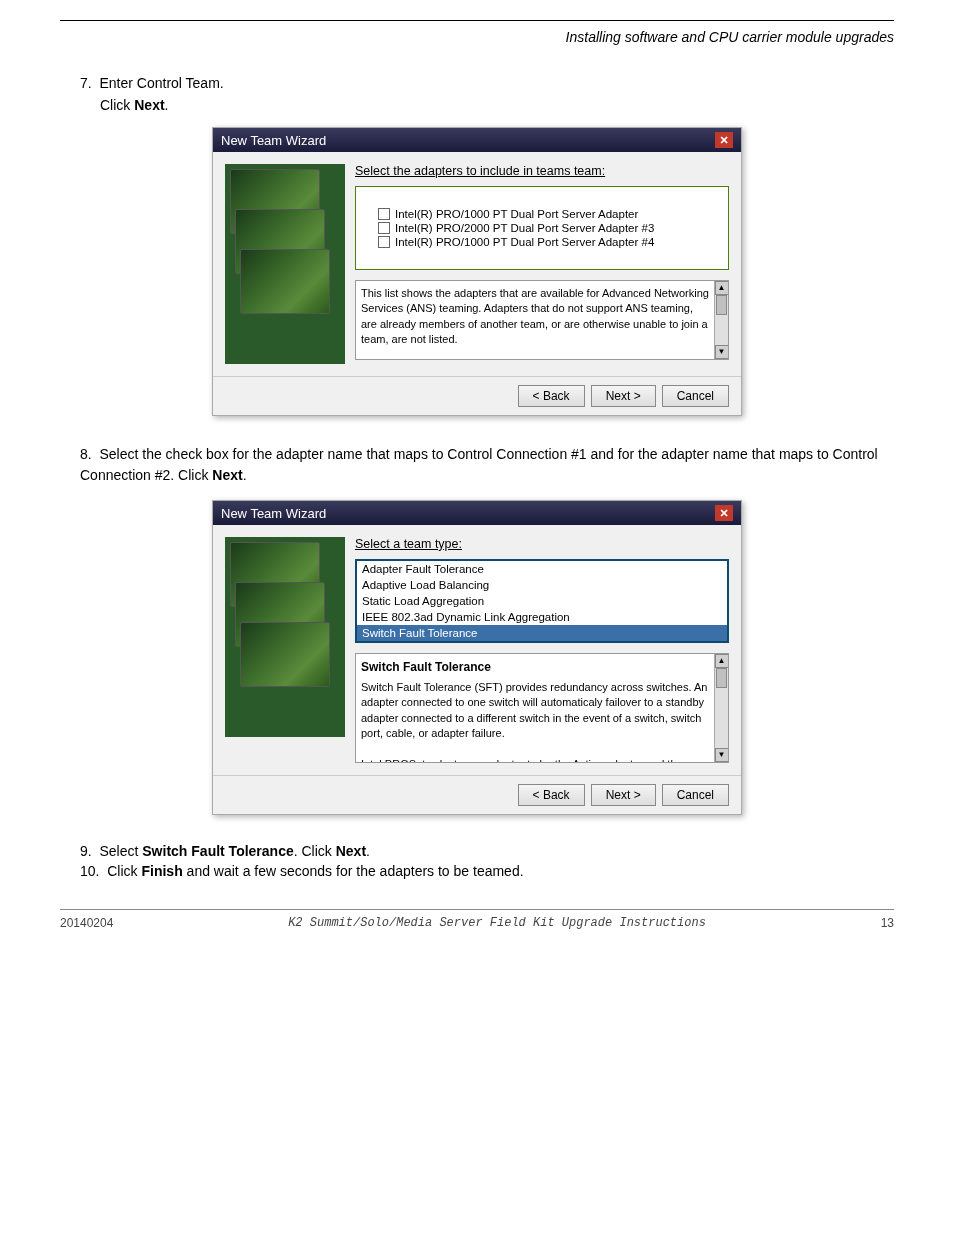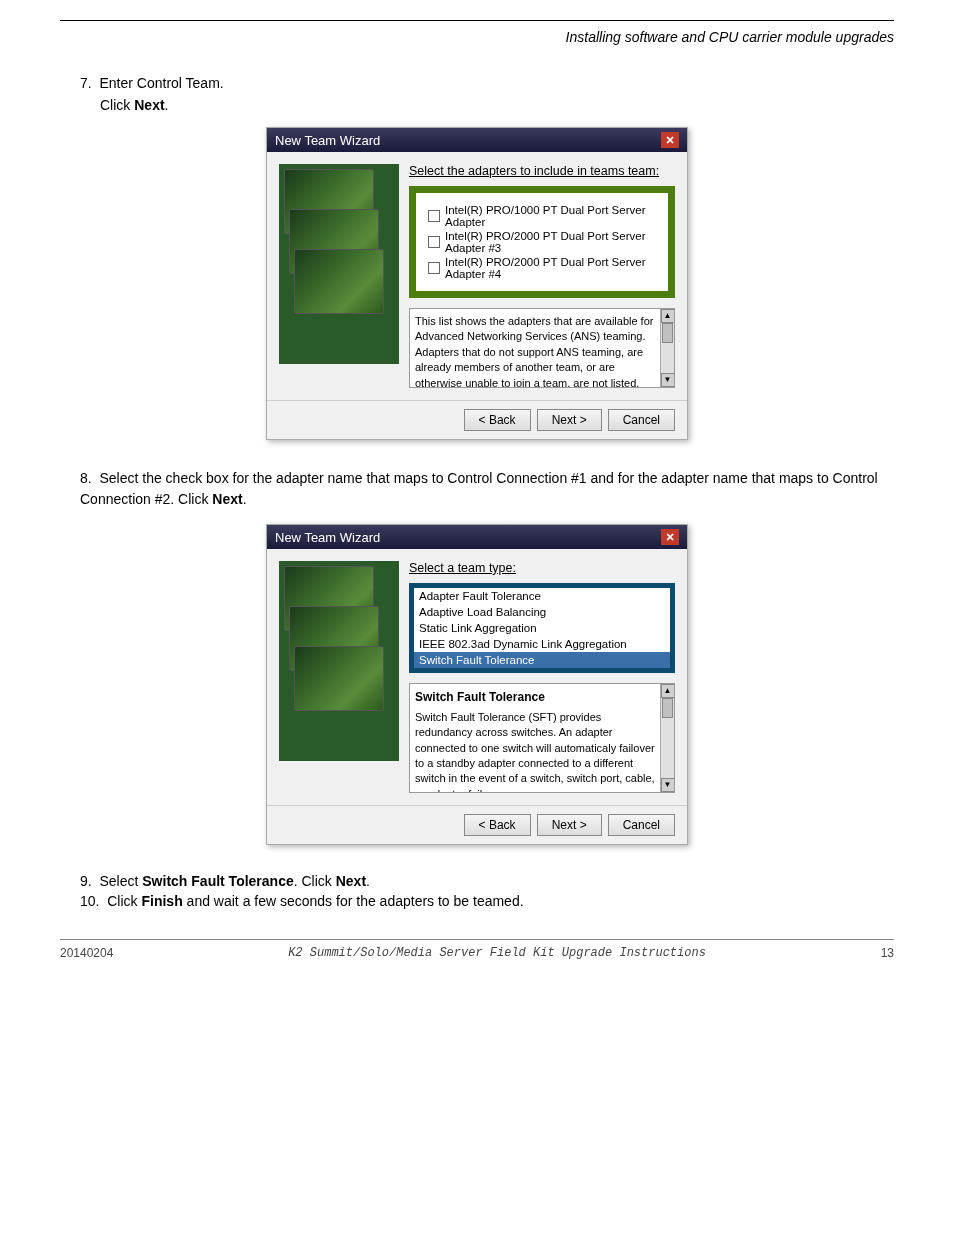--- a/index.html
+++ b/index.html
@@ -47,21 +47,21 @@
       margin-bottom: 14px;
       line-height: 1.5;
     }
     .step-long b {
       font-weight: bold;
     }
     .wizard-container {
       border: 1px solid #aaa;
       background: #f0f0f0;
       margin: 0 auto 28px auto;
-      width: 422px;
+      width: 530px;
       box-shadow: 2px 2px 6px rgba(0,0,0,0.3);
     }
     .wizard-titlebar {
       background: linear-gradient(to bottom, #3a3a5c, #1a1a3a);
       color: #fff;
       padding: 4px 8px;
       font-size: 13px;
       display: flex;
       justify-content: space-between;
       align-items: center;
@@ -115,23 +115,23 @@
     .card-img:nth-child(3) { top: 85px; left: 15px; }
     .wizard-content {
       flex: 1;
     }
     .wizard-content-label {
       font-size: 12.5px;
       margin-bottom: 8px;
       text-decoration: underline;
     }
     .adapter-list {
-      border: 7px solid #4d7c0f;
-      background: #fff;
-      padding: 10px;
+      border: 1px solid #4d7c0f;
+      background: #fff;
+      padding: 20px;
       margin-bottom: 10px;
     }
     .adapter-item {
       display: flex;
       align-items: center;
       font-size: 11.5px;
       padding: 1px 2px;
       gap: 5px;
     }
     .adapter-checkbox {
@@ -200,21 +200,21 @@
       padding: 3px 14px;
       font-size: 12px;
       border: 1px solid #888;
       background: linear-gradient(to bottom, #f5f5f5, #ddd);
       cursor: pointer;
       min-width: 60px;
     }
 
     
     .team-list {
-      border: 5px solid #0c4a6e;
+      border: 2px solid #0c4a6e;
       background: #fff;
       margin-bottom: 10px;
     }
     .team-item {
       font-size: 11.5px;
       padding: 2px 5px;
       cursor: pointer;
     }
     .team-item.selected {
       background: #3a6fa8;
@@ -297,21 +297,21 @@
             <div class="adapter-item">
               <div class="adapter-checkbox"></div>
               <span>Intel(R) PRO/1000 PT Dual Port Server Adapter</span>
             </div>
             <div class="adapter-item">
               <div class="adapter-checkbox"></div>
               <span>Intel(R) PRO/2000 PT Dual Port Server Adapter #3</span>
             </div>
             <div class="adapter-item">
               <div class="adapter-checkbox"></div>
-              <span>Intel(R) PRO/2000 PT Dual Port Server Adapter #4</span>
+              <span>Intel(R) PRO/1000 PT Dual Port Server Adapter #4</span>
             </div>
           </div>
           <div class="info-box">
             <div class="info-text" style="font-size:11px; line-height:1.4;">
               This list shows the adapters that are available for Advanced Networking Services (ANS) teaming. Adapters that do not support ANS teaming, are already members of another team, or are otherwise unable to join a team, are not listed.<br><br>
               Check the adapters you wish to include in the team.<br><br>
               Some non-Intel adapters are supported in ANS teams. For
             </div>
             <div class="info-box-scrollbar">
               <div class="scrollbar-arrow">▲</div>
@@ -350,21 +350,21 @@
             <div class="card-img"></div>
             <div class="card-img"></div>
           </div>
         </div>
 
         <div class="wizard-content">
           <div class="wizard-content-label">Select a team type:</div>
           <div class="team-list">
             <div class="team-item">Adapter Fault Tolerance</div>
             <div class="team-item">Adaptive Load Balancing</div>
-            <div class="team-item">Static Link Aggregation</div>
+            <div class="team-item">Static Load Aggregation</div>
             <div class="team-item">IEEE 802.3ad Dynamic Link Aggregation</div>
             <div class="team-item selected">Switch Fault Tolerance</div>
           </div>
           <div class="sft-description-box">
             <div class="sft-title">Switch Fault Tolerance</div>
             <div class="info-text" style="font-size:11px; line-height:1.4; padding-right:14px;">
               Switch Fault Tolerance (SFT) provides redundancy across switches. An adapter connected to one switch will automaticaly failover to a standby adapter connected to a different switch in the event of a switch, switch port, cable, or adapter failure.<br><br>
               Intel PROSet selects one adapter to be the Active adapter and the other adapter to be the Standby adapter. Primary and Secondary adapters can be selected for the team, but are not
             </div>
             <div class="info-box-scrollbar">

